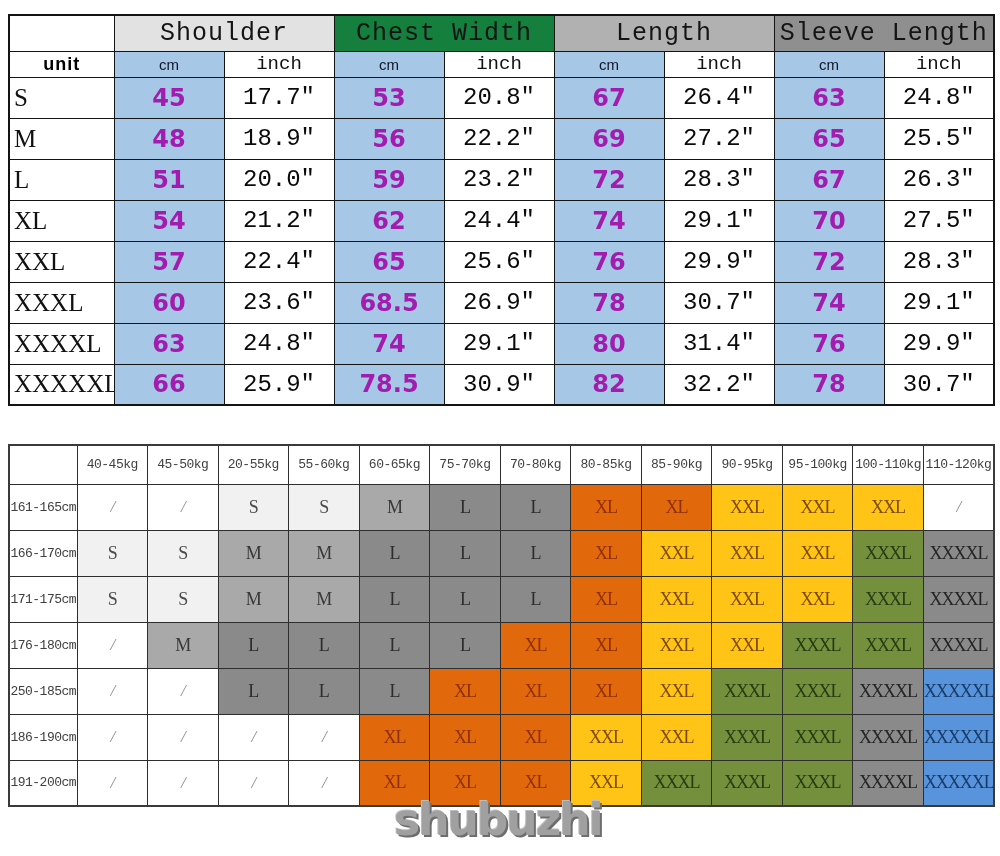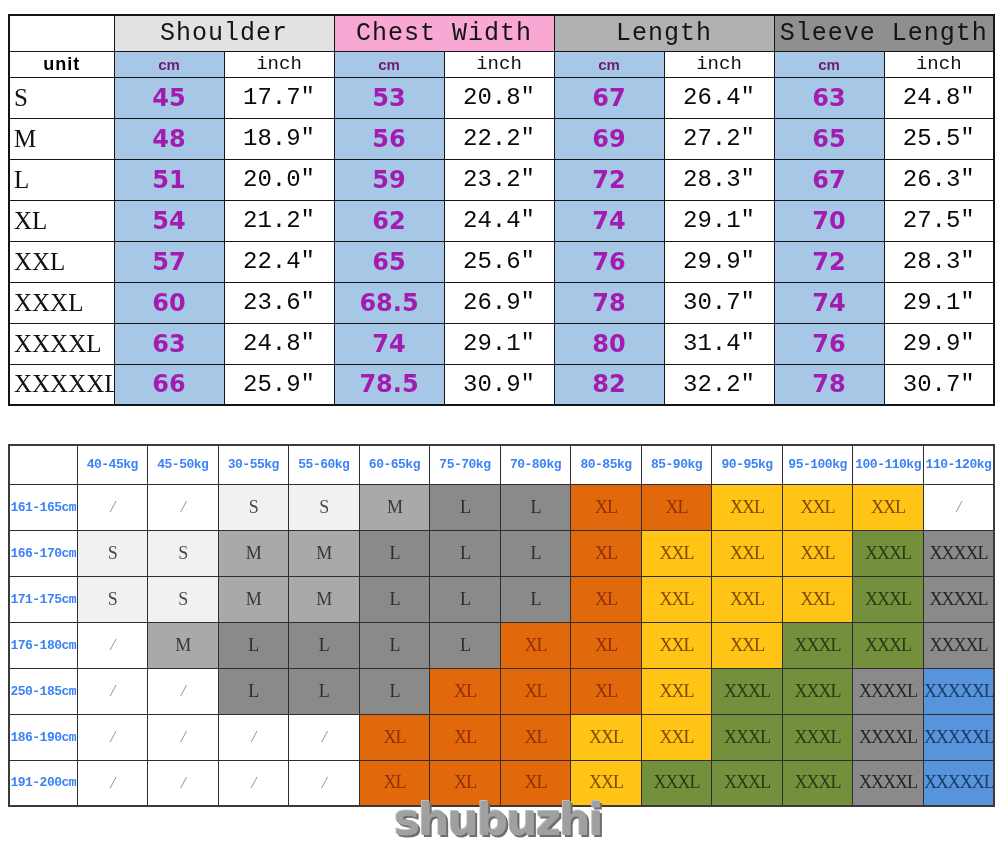--- a/index.html
+++ b/index.html
@@ -19,21 +19,21 @@
   }
   .size-table tr.group-row{height:36px;}
   .size-table tr.unit-row{height:26px;}
   .size-table tr.data-row{height:41px;}
   td.group-head{
     font-family:"Liberation Mono",monospace;font-size:25px;color:#141414;
     letter-spacing:1px;
   }
   td.corner{background:#ffffff;}
   td.unit-cell{font-weight:bold;font-size:18px;letter-spacing:1px;color:#000;}
-  td.cm-head{background:var(--blue);font-weight:bold;font-size:15px;color:#701a75;}
+  td.cm-head{background:var(--blue);font-weight:normal;font-size:15px;color:#0f172a;}
   td.inch-head{font-family:"Liberation Mono",monospace;font-size:19px;color:#111;}
   td.row-label{
     font-family:"Liberation Serif",serif;font-size:25px;text-align:left;
     padding-left:4px;color:#111;
   }
   td.cm-val{
     background:var(--blue);font-family:"DejaVu Sans",sans-serif;
     font-weight:bold;font-size:24px;color:#a21caf;
   }
   td.inch-val{font-family:"Liberation Mono",monospace;font-size:24px;color:#0a0a0a;}
@@ -43,22 +43,22 @@
     border-collapse:collapse;table-layout:fixed;
     border:2px solid #3a3a3a;
   }
   .fit-table td{
     border:1px solid #2e2e2e;text-align:center;vertical-align:middle;
     padding:0;overflow:hidden;white-space:nowrap;
   }
   .fit-table tr.head-row{height:39px;}
   .fit-table tr.fit-row{height:46px;}
   td.weight-head,td.height-label{
-    font-family:"Liberation Mono",monospace;font-weight:bold;font-size:13px;
-    letter-spacing:-0.5px;color:#3b82f6;background:#fff;
+    font-family:"Liberation Mono",monospace;font-weight:normal;font-size:13px;
+    letter-spacing:-0.5px;color:#404040;background:#fff;
   }
   td.fit-cell{
     font-family:"Liberation Serif",serif;font-size:18px;letter-spacing:-1px;
   }
   td.fit-cell.slash{font-size:17px;font-style:italic;}
   
   .watermark{
     position:absolute;left:394px;top:794px;z-index:5;
     font-family:"DejaVu Sans",sans-serif;font-weight:bold;font-size:44px;
     letter-spacing:-2px;color:#a0a0a0;
@@ -78,21 +78,21 @@
       <col>
       <col>
       <col>
       <col>
       <col>
   </colgroup>
   <tbody>
       <tr class="group-row">
         <td class="corner"></td>
         <td class="group-head" colspan="2" style="background: rgb(226, 226, 226);">Shoulder</td>
-        <td class="group-head" colspan="2" style="background: #f9a8d4;">Chest Width</td>
+        <td class="group-head" colspan="2" style="background: #15803d;">Chest Width</td>
         <td class="group-head" colspan="2" style="background: rgb(177, 177, 177);">Length</td>
         <td class="group-head" colspan="2" style="background: rgb(143, 143, 143);">Sleeve Length</td>
       </tr>
       <tr class="unit-row">
         <td class="unit-cell">unit</td>
         <td class="cm-head">cm</td>
         <td class="inch-head">inch</td>
         <td class="cm-head">cm</td>
         <td class="inch-head">inch</td>
         <td class="cm-head">cm</td>
@@ -206,21 +206,21 @@
       <col>
       <col>
       <col>
       <col>
   </colgroup>
   <tbody>
       <tr class="head-row">
         <td class="weight-head"></td>
         <td class="weight-head">40-45kg</td>
         <td class="weight-head">45-50kg</td>
-        <td class="weight-head">30-55kg</td>
+        <td class="weight-head">20-55kg</td>
         <td class="weight-head">55-60kg</td>
         <td class="weight-head">60-65kg</td>
         <td class="weight-head">75-70kg</td>
         <td class="weight-head">70-80kg</td>
         <td class="weight-head">80-85kg</td>
         <td class="weight-head">85-90kg</td>
         <td class="weight-head">90-95kg</td>
         <td class="weight-head">95-100kg</td>
         <td class="weight-head">100-110kg</td>
         <td class="weight-head">110-120kg</td>

